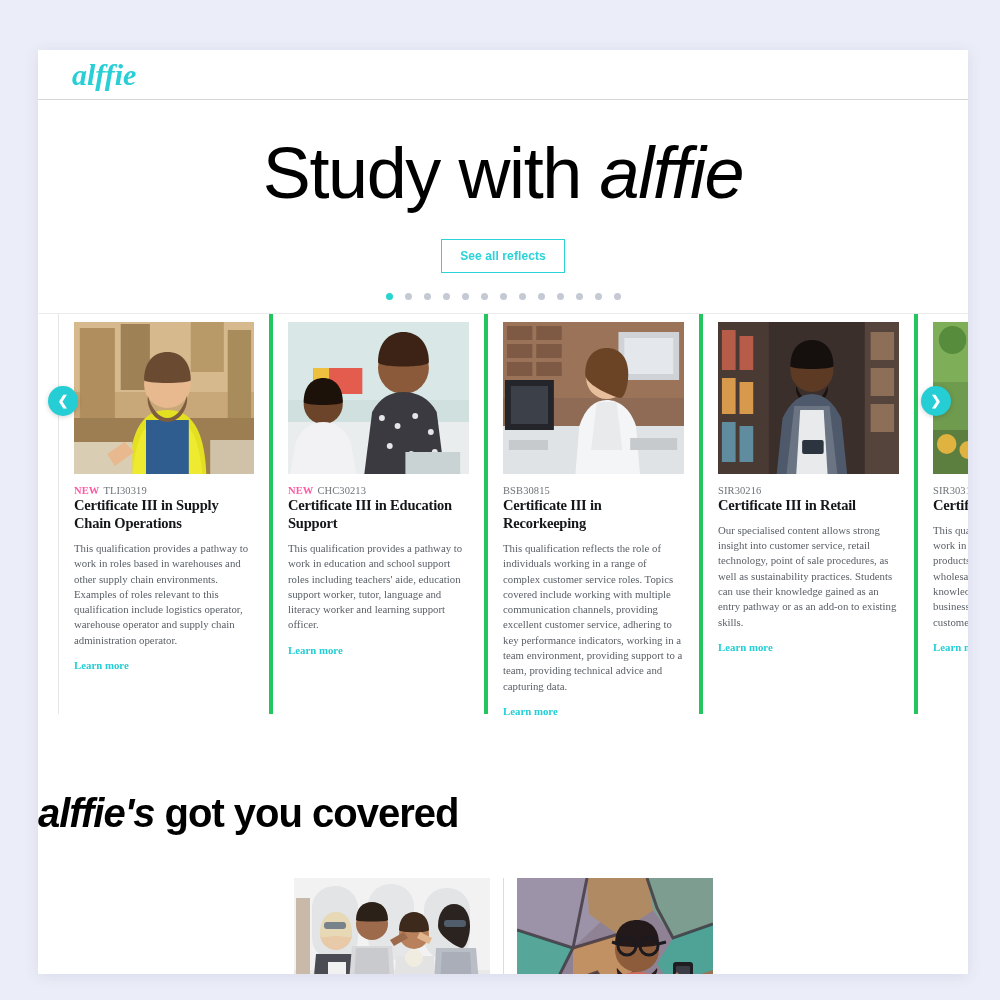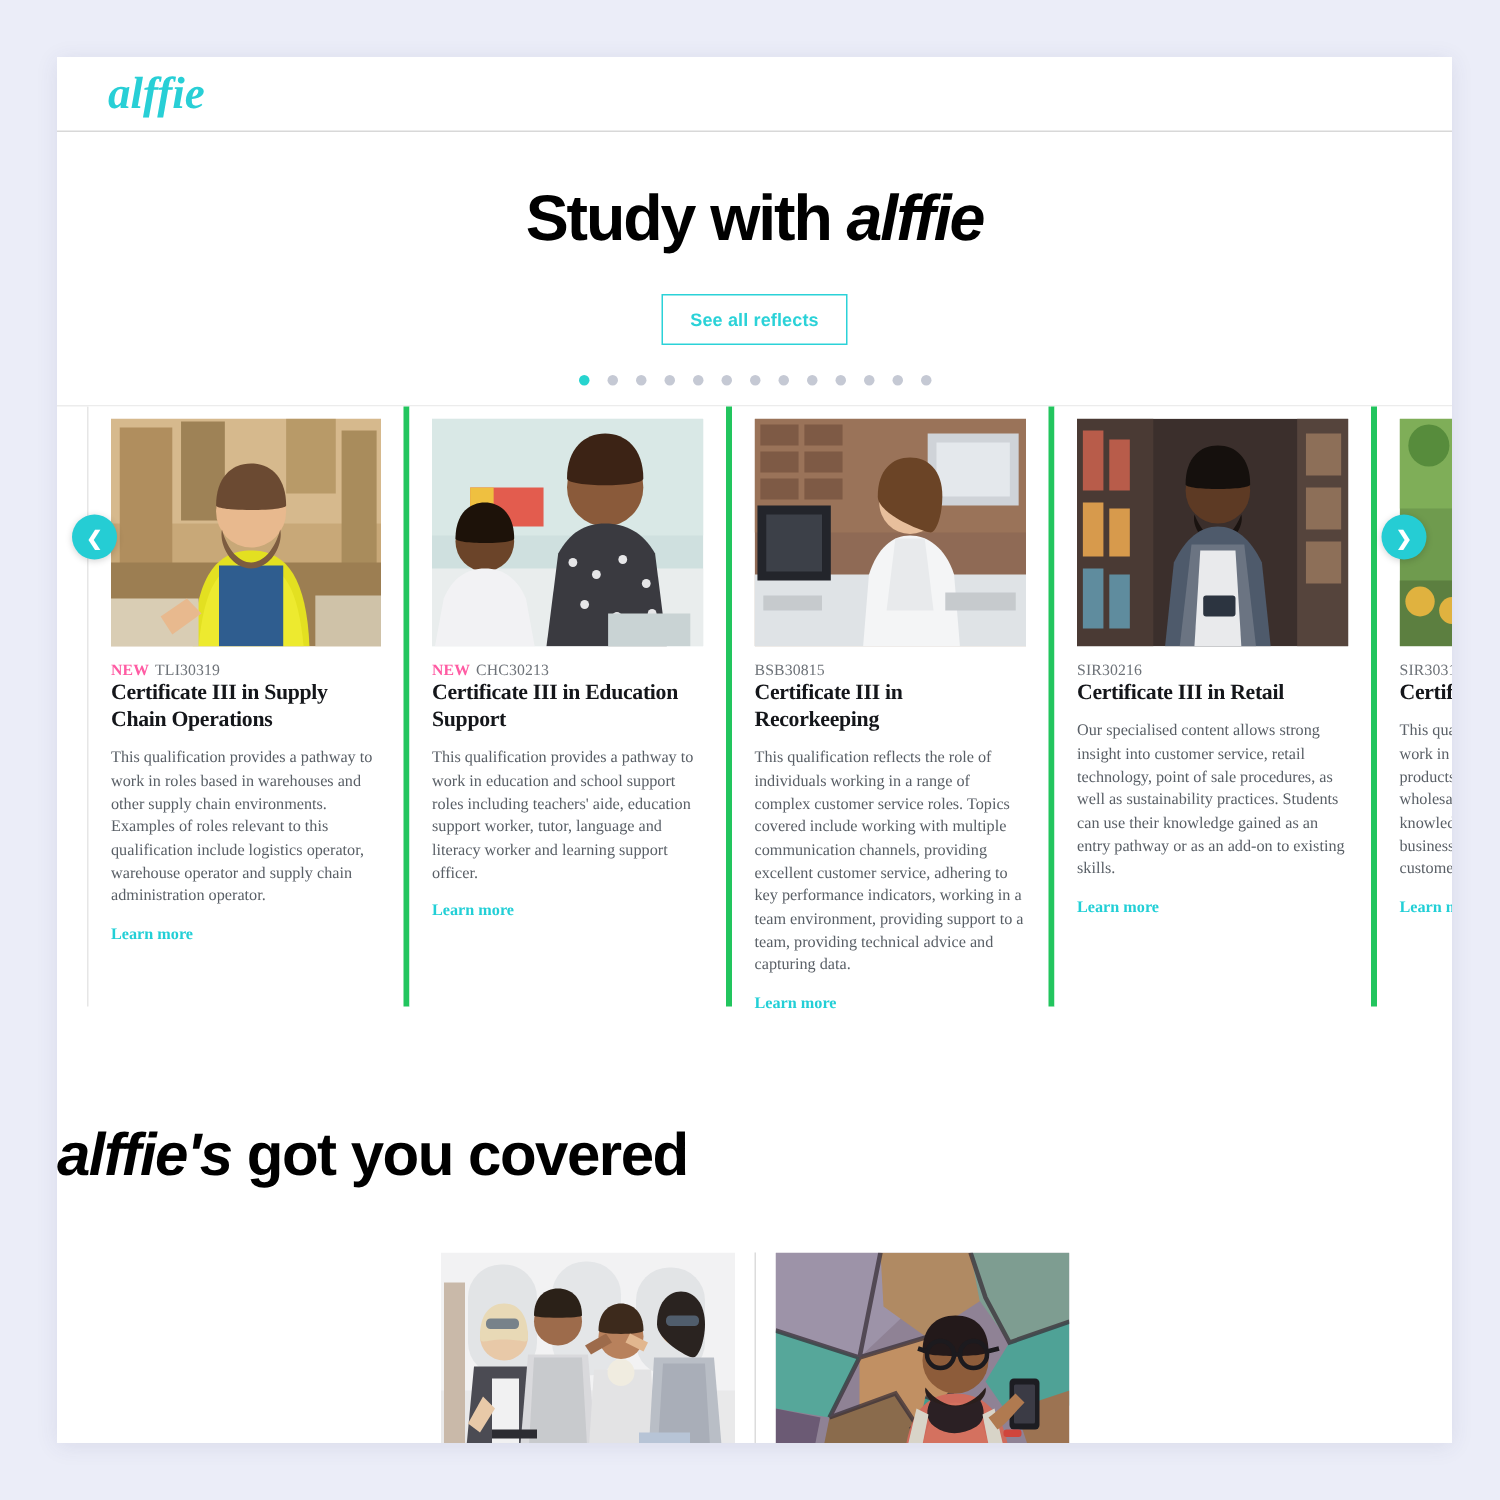--- a/index.html
+++ b/index.html
@@ -4,21 +4,21 @@
 <style>
   * { box-sizing: border-box; margin: 0; padding: 0; }
   html, body {
     width: 1000px; height: 1000px;
     background: #ebedf8;
     font-family: "Liberation Sans", sans-serif;
     overflow: hidden;
   }
   .page-frame {
     position: absolute;
-    left: 38px; top: 38px;
+    left: 38px; top: 50px;
     width: 930px; height: 924px;
     background: #ffffff;
     box-shadow: 0 2px 14px rgba(60,60,110,0.10);
     overflow: hidden;
   }
 
   
   .header {
     height: 50px;
     background: #fff;
@@ -67,22 +67,22 @@
     font-family: inherit;
   }
 
   
   .hero {
     background: #fff;
     padding-top: 36px;
     text-align: center;
   }
   .hero-title {
-    font-size: 43px;
-    font-weight: 700;
+    font-size: 72px;
+    font-weight: 400;
     color: #000;
     letter-spacing: -1.4px;
     line-height: 1.05;
   }
   .hero-title .em { font-style: italic; }
   .hero-btn {
     display: inline-block;
     margin-top: 27px;
     border: 1.5px solid #2bd2d8;
     color: #2bd2d8;

